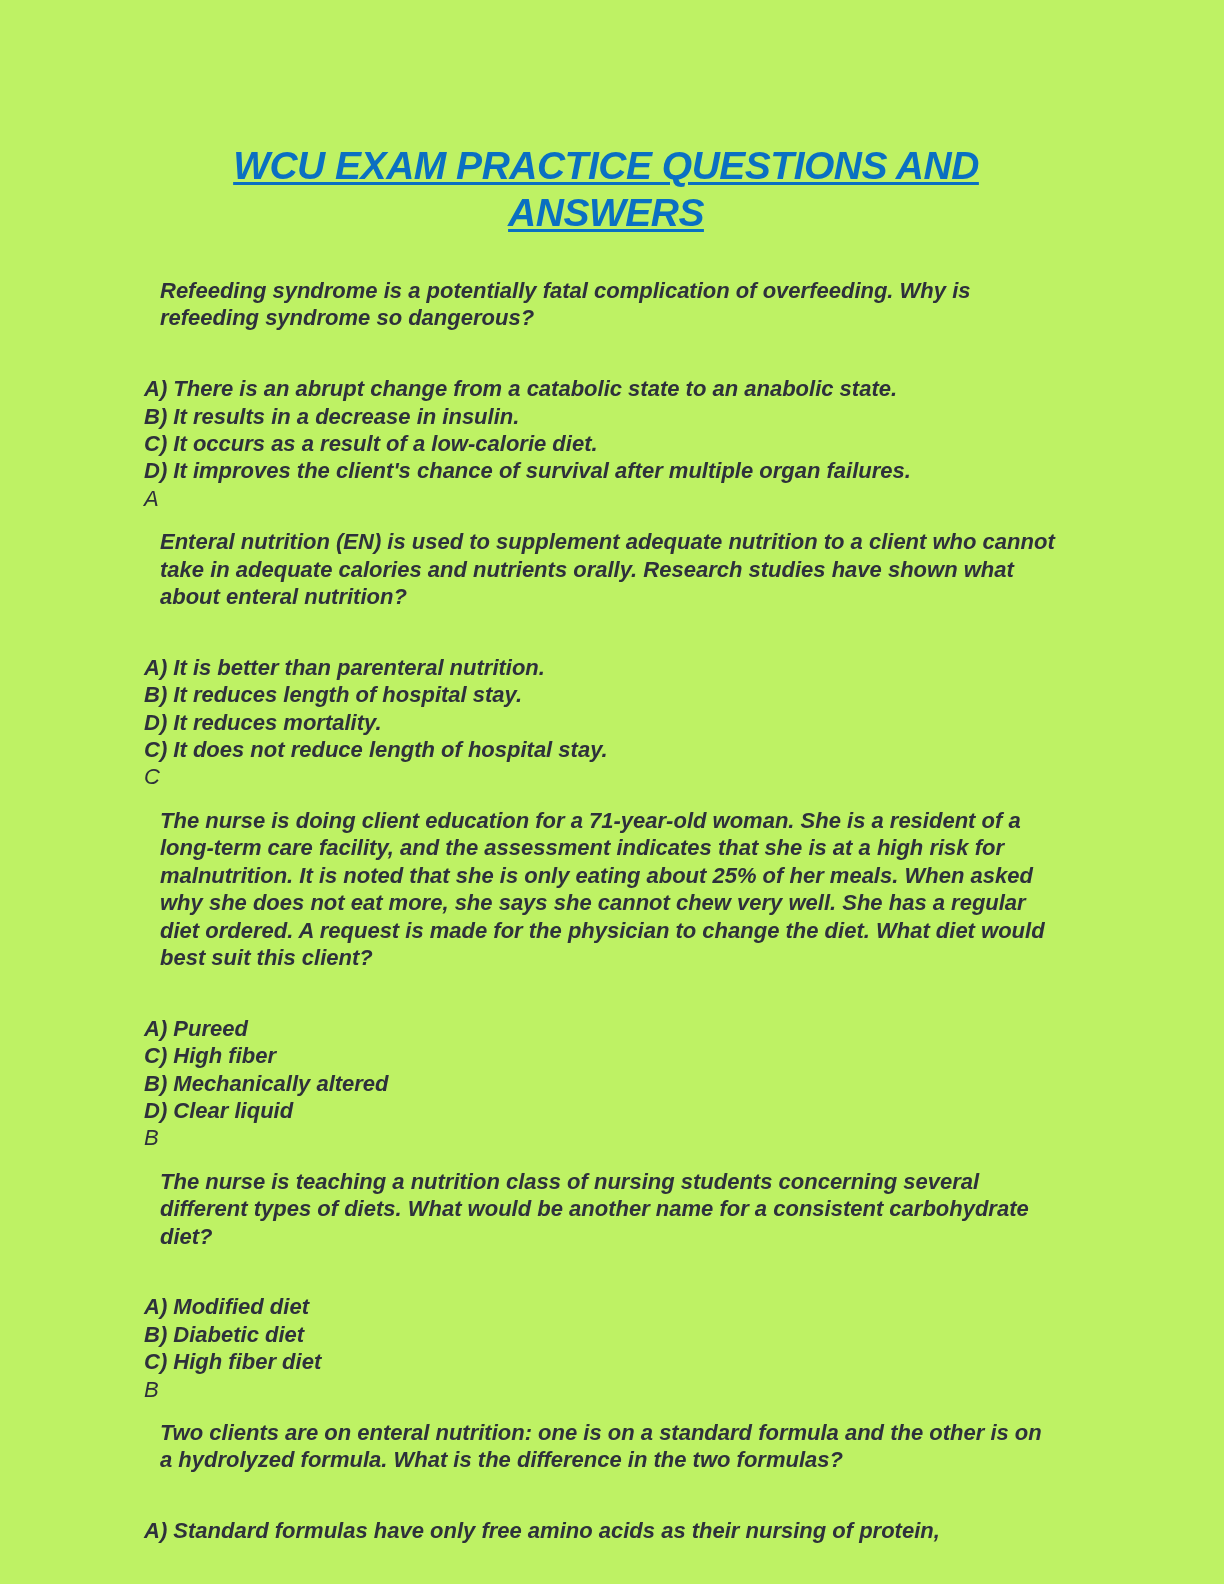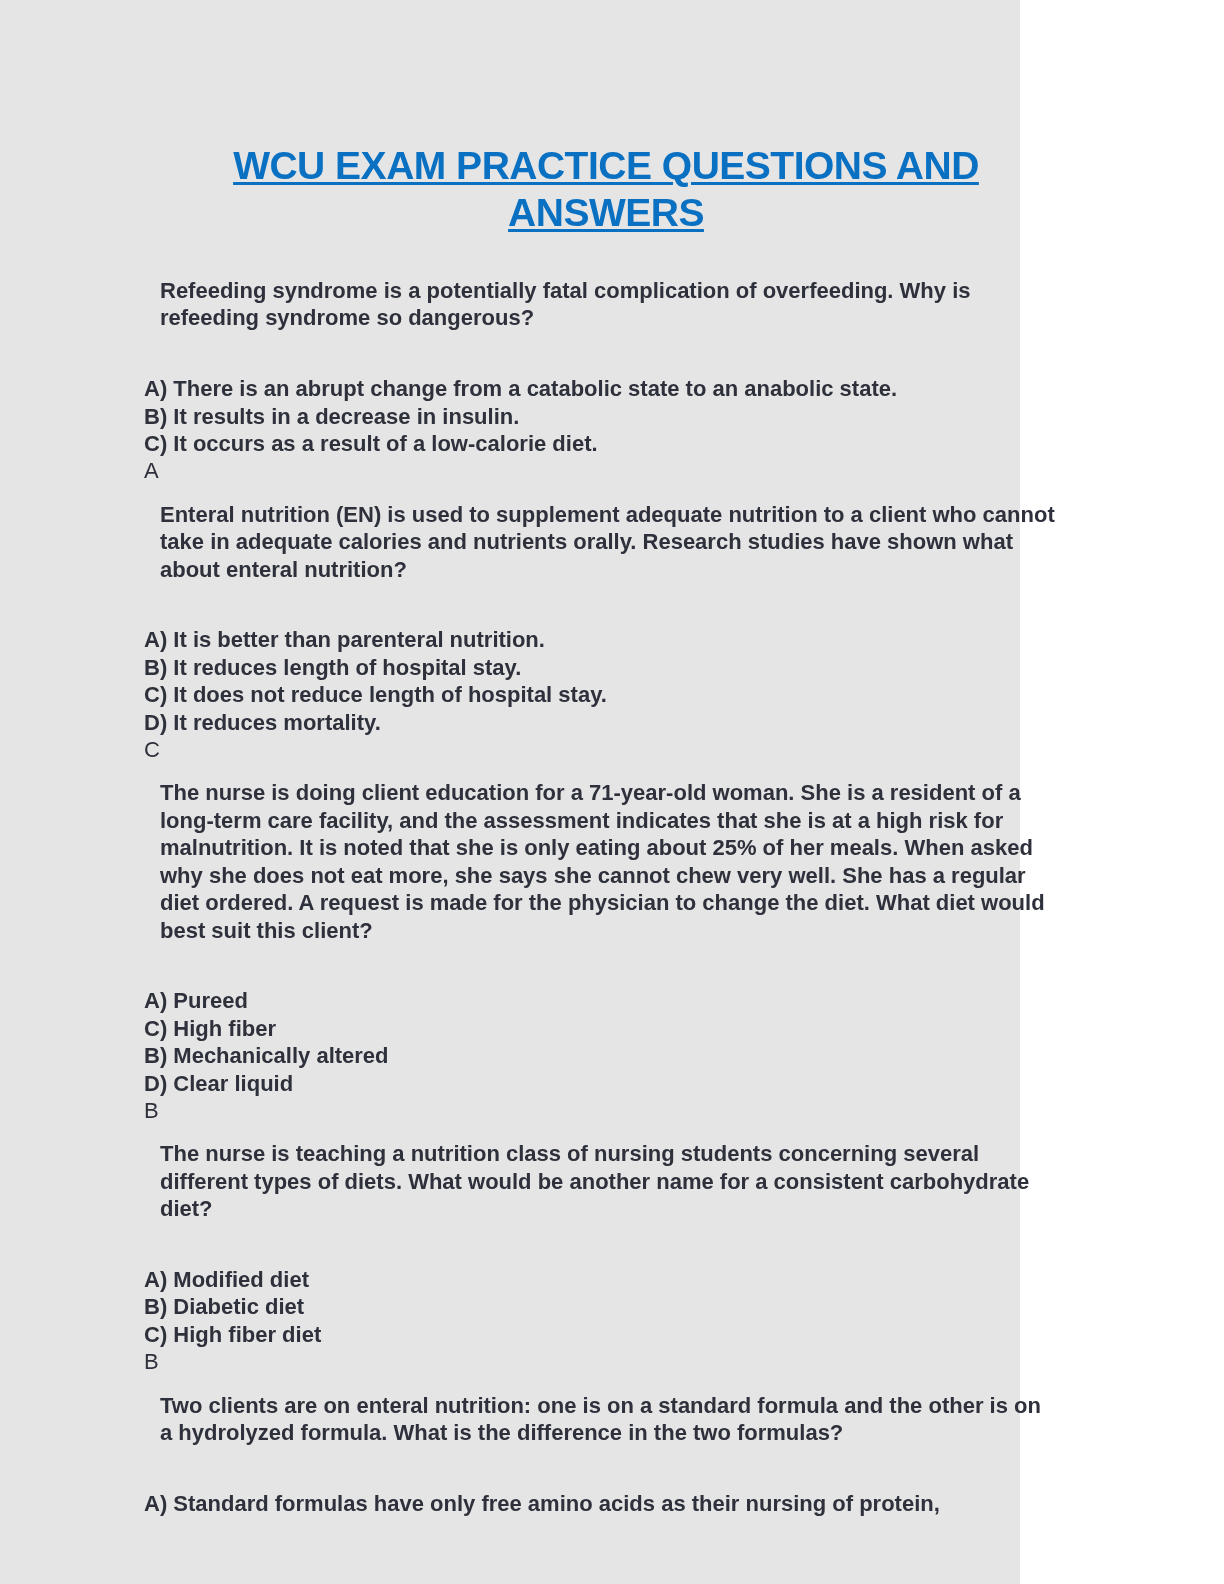--- a/index.html
+++ b/index.html
@@ -1,17 +1,17 @@
 <!DOCTYPE html>
 <html><head>
 <meta charset="utf-8">
 <style>
   html, body { margin: 0; padding: 0; background: #ffffff; }
   body { width: 1224px; height: 1584px; position: relative; overflow: hidden; }
-  .page { position: absolute; left: 0; top: 0; width: 1020px; height: 1584px; background: #e5e5e5; }
+  .page { position: absolute; left: 0; top: 0; width: 1224px; height: 1584px; background: #bef264; font-style: italic; }
   .title {
     position: absolute; left: 144px; width: 924px; top: 142px;
     text-align: center;
     font-family: "Liberation Sans", sans-serif;
     font-weight: bold;
     font-size: 39px;
     line-height: 47px;
     color: #0a70c2;
     text-decoration: underline;
     text-decoration-thickness: 3px;
@@ -37,30 +37,31 @@
   <div class="title">WCU EXAM PRACTICE QUESTIONS AND ANSWERS</div>
 
   <div class="content">
 
     <div>
       <p class="q">Refeeding syndrome is a potentially fatal complication of overfeeding. Why is refeeding syndrome so dangerous?</p>
       <div class="gap"></div>
       <p class="opt">A) There is an abrupt change from a catabolic state to an anabolic state.</p>
       <p class="opt">B) It results in a decrease in insulin.</p>
       <p class="opt">C) It occurs as a result of a low-calorie diet.</p>
+      <p class="opt">D) It improves the client's chance of survival after multiple organ failures.</p>
       <p class="ans">A</p>
     </div>
 
     <div>
       <p class="q">Enteral nutrition (EN) is used to supplement adequate nutrition to a client who cannot take in adequate calories and nutrients orally. Research studies have shown what about enteral nutrition?</p>
       <div class="gap"></div>
       <p class="opt">A) It is better than parenteral nutrition.</p>
       <p class="opt">B) It reduces length of hospital stay.</p>
+      <p class="opt">D) It reduces mortality.</p>
       <p class="opt">C) It does not reduce length of hospital stay.</p>
-      <p class="opt">D) It reduces mortality.</p>
       <p class="ans">C</p>
     </div>
 
     <div>
       <p class="q">The nurse is doing client education for a 71-year-old woman. She is a resident of a long-term care facility, and the assessment indicates that she is at a high risk for malnutrition. It is noted that she is only eating about 25% of her meals. When asked why she does not eat more, she says she cannot chew very well. She has a regular diet ordered. A request is made for the physician to change the diet. What diet would best suit this client?</p>
       <div class="gap"></div>
       <p class="opt">A) Pureed</p>
       <p class="opt">C) High fiber</p>
       <p class="opt">B) Mechanically altered</p>
       <p class="opt">D) Clear liquid</p>

